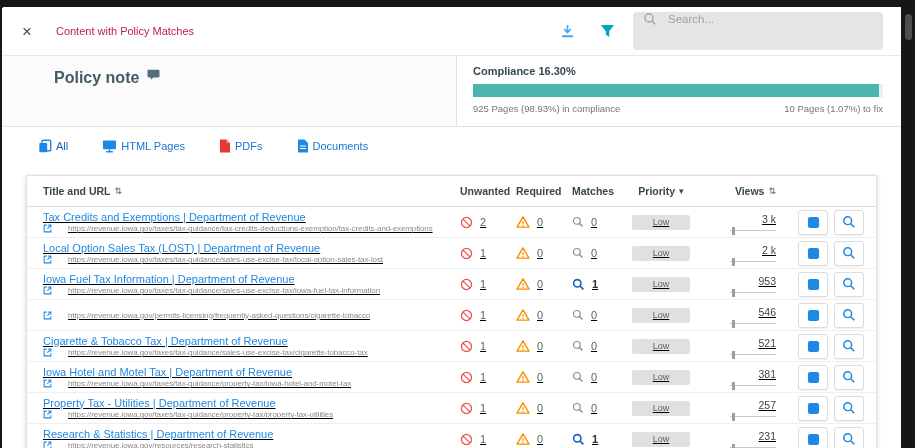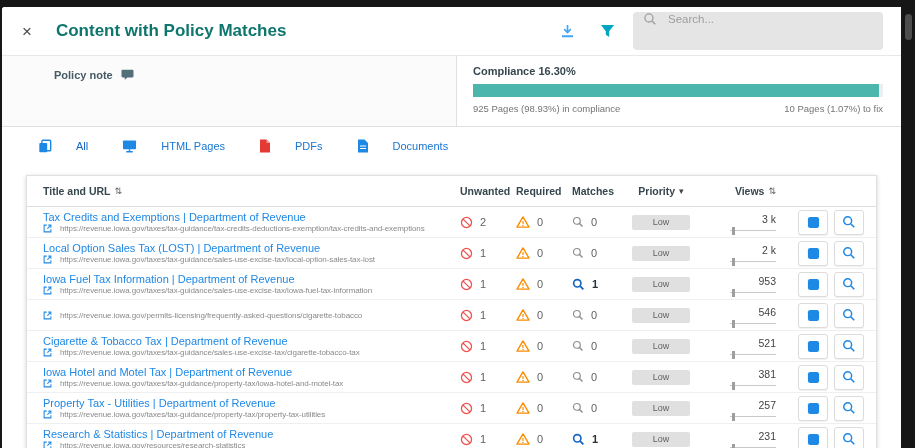--- a/index.html
+++ b/index.html
@@ -11,65 +11,65 @@
   }
   .page{
     position:absolute;top:7px;left:2px;right:14px;bottom:0;
     background:#ffffff;overflow:hidden;border-top-left-radius:3px;
   }
   .scroll-thumb{position:absolute;right:3px;top:14px;width:7px;height:26px;background:#4d4d4d;border-radius:4px;}
 
   
   .app-header{height:48px;display:flex;align-items:center;padding:0 18px 0 20px;background:#fff;}
   .close-btn{font-size:17px;color:#4a4a4a;margin-right:24px;cursor:pointer;line-height:1;}
-  .page-title{font-size:17px;color:#0f766e;font-weight:700;}
+  .page-title{font-size:11px;color:#be185d;font-weight:400;}
   .header-right{margin-left:auto;display:flex;align-items:center;gap:12px;}
   .icon-btn{width:28px;height:26px;display:flex;align-items:center;justify-content:center;cursor:pointer;background:none;border:none;padding:0;}
   .search-box{width:250px;height:38px;background:#e5e5e5;border-radius:4px;display:flex;align-items:flex-start;padding:0 10px;gap:9px;box-sizing:border-box;}
   .search-box input{border:none;background:transparent;outline:none;font-size:11.5px;color:#444;width:100%;font-family:inherit;}
   .search-box input::placeholder{color:#9e9e9e;}
 
   
   .band{display:flex;height:70px;background:#fbfbfb;border-top:1px solid #e8e8e8;border-bottom:1px solid #e0e0e0;}
   .policy-note{flex:1;padding:13px 0 0 40px;display:flex;align-items:flex-start;gap:8px;}
-  .policy-note-label{font-size:11px;font-weight:bold;color:#455a64;padding-left:12px;}
+  .policy-note-label{font-size:16px;font-weight:bold;color:#455a64;padding-left:12px;}
   .compliance{width:49.5%;background:#fff;border-left:1px solid #e0e0e0;padding:9px 18px 0 16px;box-sizing:border-box;}
   .compliance-title{font-size:11px;font-weight:bold;color:#37474f;margin-bottom:7px;}
   .progress-track{height:13px;background:#eceff1;overflow:hidden;}
   .progress-fill{height:100%;width:0;}
   .compliance-meta{display:flex;justify-content:space-between;font-size:9.5px;color:#757575;margin-top:6px;gap:16px;}
 
   
   .tabs{height:38px;display:flex;align-items:center;padding-left:36px;gap:34px;background:#fff;}
-  .tab{display:flex;align-items:center;gap:24px;font-size:11px;color:#1976d2;cursor:pointer;}
+  .tab{display:flex;align-items:center;gap:4px;font-size:11px;color:#1976d2;cursor:pointer;}
   .tab.active .tab-label{color:#1565c0;}
 
   
   .card{
     margin:10px 24px 0 24px;background:#fff;border:1px solid #e0e0e0;
     box-shadow:0 1px 4px rgba(0,0,0,0.18);
   }
   .thead,.trow{
     display:grid;
     grid-template-columns:minmax(0,1fr) 56px 56px 52px 74px 84px 94px;
     align-items:center;
   }
   .thead{height:30px;border-bottom:1px solid #dedede;font-size:10.5px;font-weight:bold;color:#37474f;}
   .hcell{display:flex;align-items:center;gap:4px;}
   .h-title{padding-left:16px;}
   .h-center{justify-content:center;}
   .h-right{justify-content:flex-end;padding-right:6px;}
   .sort{font-size:9px;color:#616161;font-weight:normal;}
   .sort-solid{font-size:9px;color:#424242;}
 
-  .trow{height:30px;border-bottom:1px solid #efefef;}
+  .trow{height:30px;border-bottom:1px solid #efefef;text-decoration:underline;}
   .trow:last-child{border-bottom:none;}
   .title-cell{padding-left:16px;min-width:0;line-height:1.15;}
   .row-title{font-size:11px;color:#1e88e5;text-decoration:none;display:block;white-space:nowrap;overflow:hidden;cursor:pointer;}
-  .row-url-line{display:flex;align-items:flex-start;gap:8px;margin-top:1px;min-width:0;}
+  .row-url-line{display:flex;align-items:flex-start;gap:16px;margin-top:1px;min-width:0;}
   .url-text{font-size:8px;color:#8a8a8a;white-space:nowrap;overflow:hidden;letter-spacing:-0.1px;}
   .stat-cell{display:flex;align-items:center;gap:7px;font-size:11px;color:#616161;}
   .stat-cell .icn{display:flex;align-items:center;}
   .stat-cell.active{color:#263238;font-weight:bold;}
   .priority-cell{display:flex;justify-content:center;}
   .chip{background:#e0e0e0;color:#616161;font-size:9px;padding:3px 21px;border-radius:2px;line-height:1;}
   .views-cell{display:flex;flex-direction:column;align-items:flex-end;padding-right:6px;}
   .views-num{font-size:10.5px;color:#424242;}
   .mini-slider{width:46px;height:1px;background:#c9c9c9;position:relative;margin-top:5px;cursor:pointer;}
   .mini-slider .handle{position:absolute;left:2px;top:-3.5px;width:3px;height:8px;background:#9e9e9e;}

